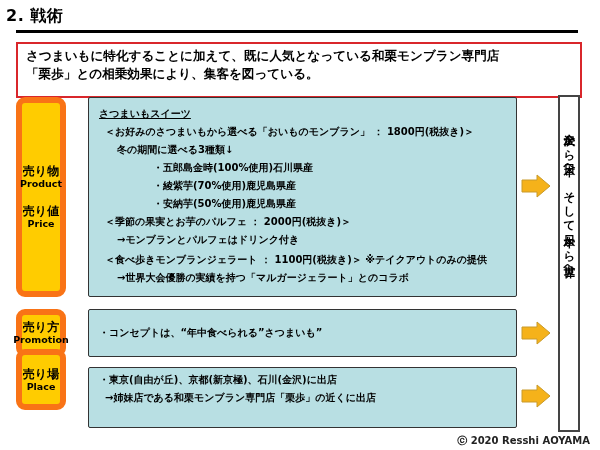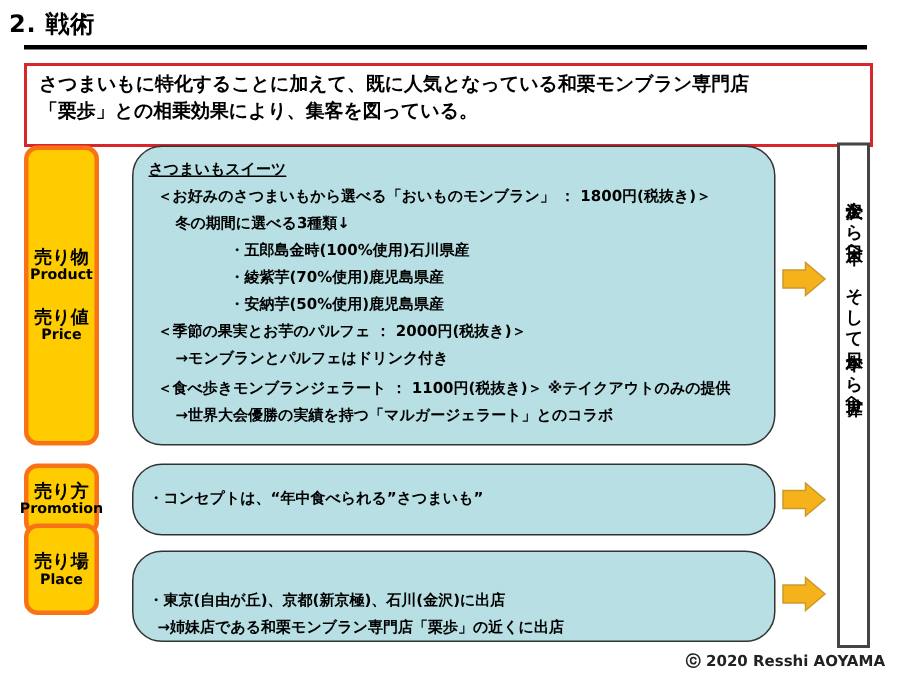--- a/index.html
+++ b/index.html
@@ -17,33 +17,33 @@
     .summary-box {
       position: absolute; left: 16px; top: 42px; width: 566px; height: 56px;
       border: 2px solid #d9262b; background: #fff;
       padding: 3px 8px;
       font-size: 12.6px; font-weight: bold; line-height: 18px;
       white-space: nowrap;
     }
 
     .label-box {
       position: absolute; left: 16px; width: 50px;
-      background: #ffcc00; border: 3px solid #f97316;
+      background: #ffcc00; border: 6px solid #f97316;
       border-radius: 9px;
       display: flex; flex-direction: column; justify-content: center; align-items: center;
       text-align: center;
     }
     .label-jp { font-size: 12px; font-weight: bold; line-height: 14px; }
     .label-en { font-size: 9.5px; font-weight: bold; line-height: 12px; text-align: center; }
     .label-gap { height: 14px; }
 
     .content-box {
       position: absolute; left: 88px; width: 429px;
       background: #b8dfe3; border: 1px solid #333;
-      border-radius: 20px;
+      border-radius: 2px;
       font-size: 10px; font-weight: bold; line-height: 18px;
       white-space: nowrap;
     }
 
     .arrow {
       position: absolute; left: 521px; width: 30px; height: 24px;
     }
 
     .vertical-box {
       position: absolute; left: 558px; top: 95px; width: 22px; height: 337px;
@@ -110,21 +110,21 @@
   <div class="ind1">・コンセプトは、“年中食べられる”さつまいも”</div>
 </div>
 <svg class="arrow" style="top:321px;" viewBox="0 0 30 24">
   <polygon points="1,6 16,6 16,1 29,12 16,23 16,18 1,18" fill="#f5b21a" stroke="#c99a2a" stroke-width="1"></polygon>
 </svg>
 
 <div class="label-box" style="top:349px; height:61px;">
   <div class="label-jp">売り場</div>
   <div class="label-en">Place</div>
 </div>
-<div class="content-box" style="top:367px; height:61px; padding-top:24px;">
+<div class="content-box" style="top:367px; height:61px; padding-top:3px;">
   <div class="ind1">・東京(自由が丘)、京都(新京極)、石川(金沢)に出店</div>
   <div class="ind1a">→姉妹店である和栗モンブラン専門店「栗歩」の近くに出店</div>
 </div>
 <svg class="arrow" style="top:384px;" viewBox="0 0 30 24">
   <polygon points="1,6 16,6 16,1 29,12 16,23 16,18 1,18" fill="#f5b21a" stroke="#c99a2a" stroke-width="1"></polygon>
 </svg>
 
 <div class="vertical-box">
   <div class="vertical-text">金沢から日本へ、そして日本から世界へ</div>
 </div>

